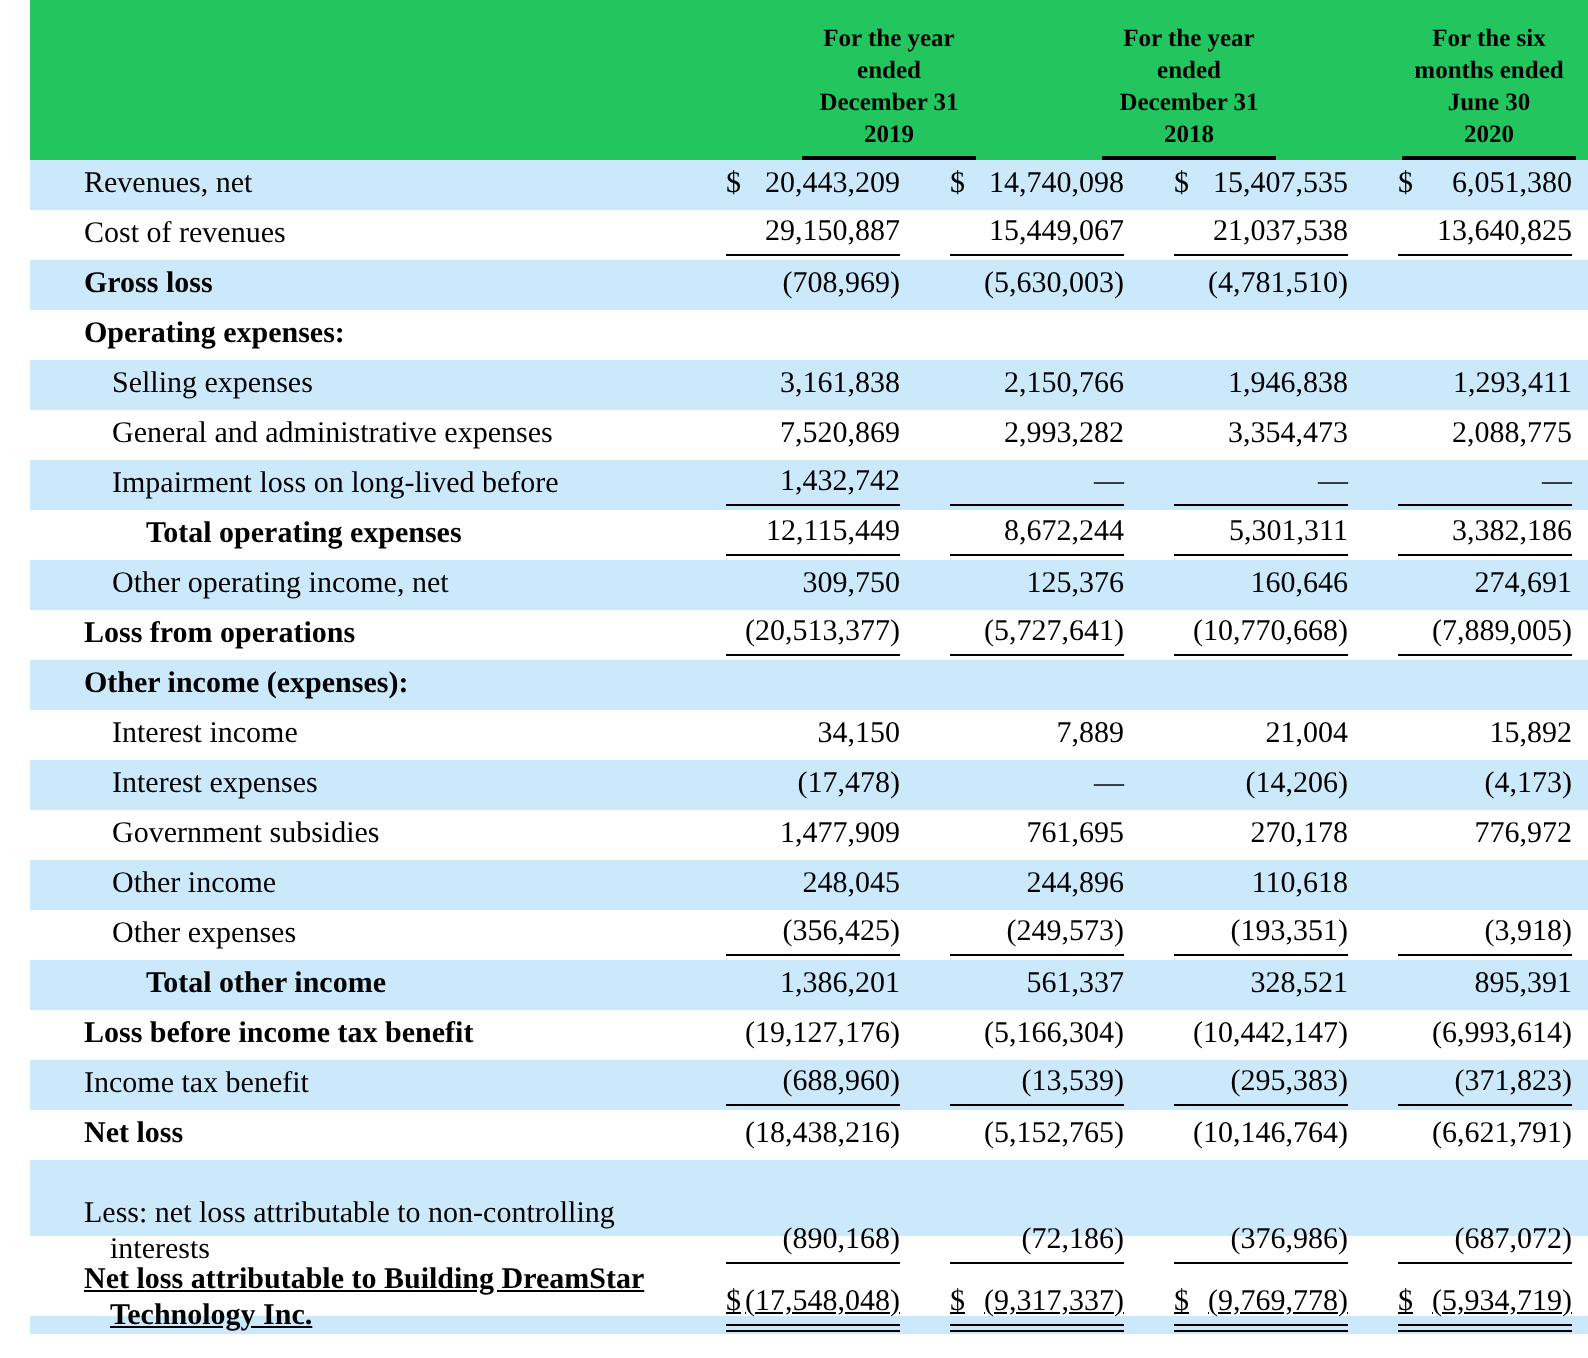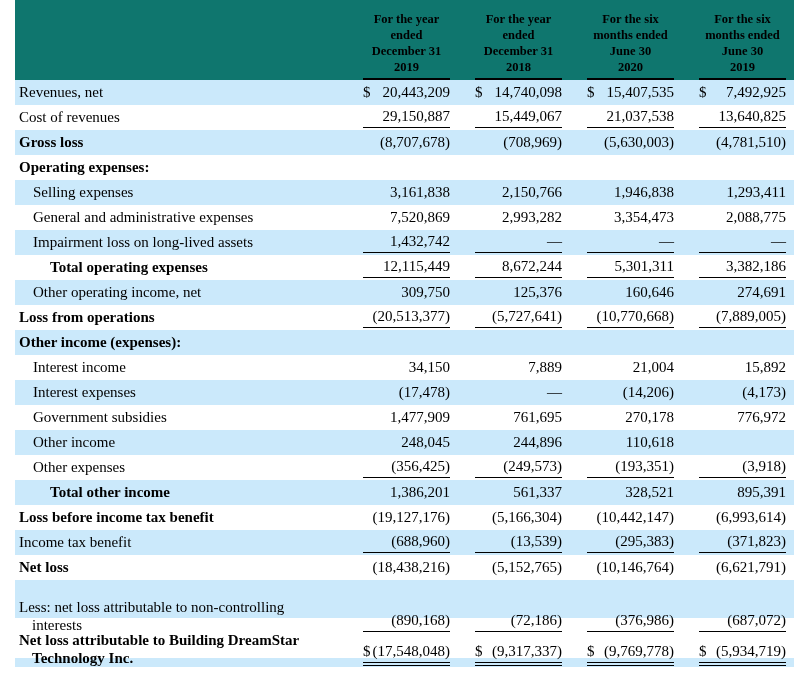--- a/index.html
+++ b/index.html
@@ -2,32 +2,32 @@
 <html style="--shade: #cbe9fb;"><head>
 <meta charset="utf-8">
 <style>
   html,body{margin:0;padding:0;}
   body{
     width:794px;height:679px;overflow:hidden;background:#ffffff;color:#000;
     font-family:"Liberation Serif","DejaVu Serif",serif;
   }
   .tbl{margin-left:15px;width:779px;}
   .thead,.row{display:grid;grid-template-columns:331px 112px 112px 112px 112px;}
-  .thead{height:80px;background:#0f766e;}
+  .thead{height:80px;background:#22c55e;gap:38px;}
   .hcell{padding:11px 8px 0 17px;}
   .hwrap{
     height:100%;box-sizing:border-box;text-align:center;font-weight:bold;
     font-size:12.5px;line-height:16px;border-bottom:2px solid #000;padding-bottom:1px;
   }
   .row{height:25px;background:#fff;}
   .row.shade{background:var(--shade,#cbe9fb);}
   .row.tall{height:38px;}
-  .row.xtall{height:40px;}
+  .row.xtall{height:40px;text-decoration:underline;}
   .cell{box-sizing:border-box;}
-  .label{font-size:15px;line-height:25px;white-space:nowrap;padding-left:4px;}
+  .label{font-size:15px;line-height:25px;white-space:nowrap;padding-left:4px;margin-left:23px;}
   .label.ind1{padding-left:18px;}
   .label.ind2{padding-left:35px;}
   .label.b{font-weight:bold;}
   .tall .label,.xtall .label{line-height:18px;padding-top:18px;}
   .xtall .label{padding-top:13px;}
   .label .cont{padding-left:13px;}
   .num{display:flex;align-items:flex-end;justify-content:flex-end;padding:0 8px 0 17px;font-size:15px;}
   .amt{
     display:flex;justify-content:space-between;width:100%;white-space:nowrap;
     line-height:20px;padding-bottom:1px;margin-bottom:2px;
@@ -93,21 +93,21 @@
         </div>
         <div class="cell num">
           <div class="amt">
             <span class="cur">$</span>
             <span class="val">15,407,535</span>
           </div>
         </div>
         <div class="cell num">
           <div class="amt">
             <span class="cur">$</span>
-            <span class="val">7,492,925</span>
+            <span class="val">6,051,380</span>
           </div>
         </div>
       </div>
       <div class="row">
         <div class="cell label ind0">Cost of revenues</div>
         <div class="cell num">
           <div class="amt u1">
             <span class="val">29,150,887</span>
           </div>
         </div>
@@ -124,25 +124,20 @@
         <div class="cell num">
           <div class="amt u1">
             <span class="val">13,640,825</span>
           </div>
         </div>
       </div>
       <div class="row shade">
         <div class="cell label ind0 b">Gross loss</div>
         <div class="cell num">
           <div class="amt">
-            <span class="val">(8,707,678)</span>
-          </div>
-        </div>
-        <div class="cell num">
-          <div class="amt">
             <span class="val">(708,969)</span>
           </div>
         </div>
         <div class="cell num">
           <div class="amt">
             <span class="val">(5,630,003)</span>
           </div>
         </div>
         <div class="cell num">
           <div class="amt">
@@ -197,21 +192,21 @@
             <span class="val">3,354,473</span>
           </div>
         </div>
         <div class="cell num">
           <div class="amt">
             <span class="val">2,088,775</span>
           </div>
         </div>
       </div>
       <div class="row shade">
-        <div class="cell label ind1">Impairment loss on long-lived assets</div>
+        <div class="cell label ind1">Impairment loss on long-lived before</div>
         <div class="cell num">
           <div class="amt u1">
             <span class="val">1,432,742</span>
           </div>
         </div>
         <div class="cell num">
           <div class="amt u1">
             <span class="val">—</span>
           </div>
         </div>

